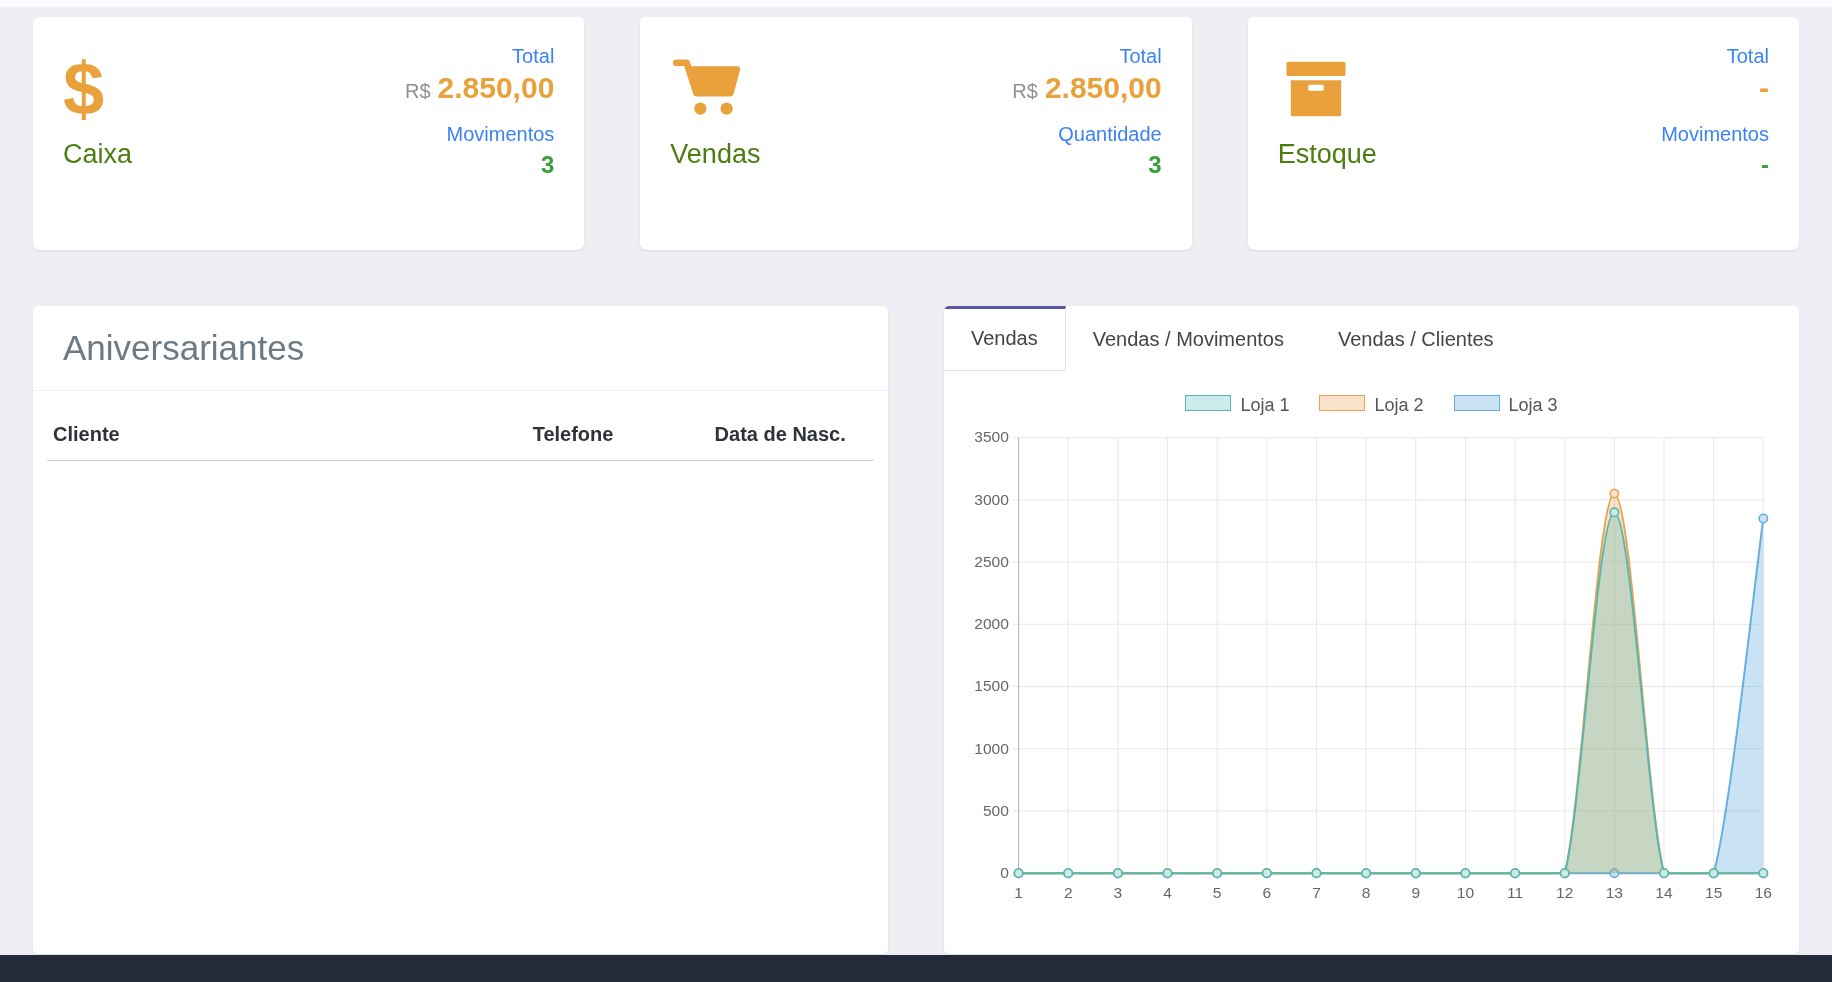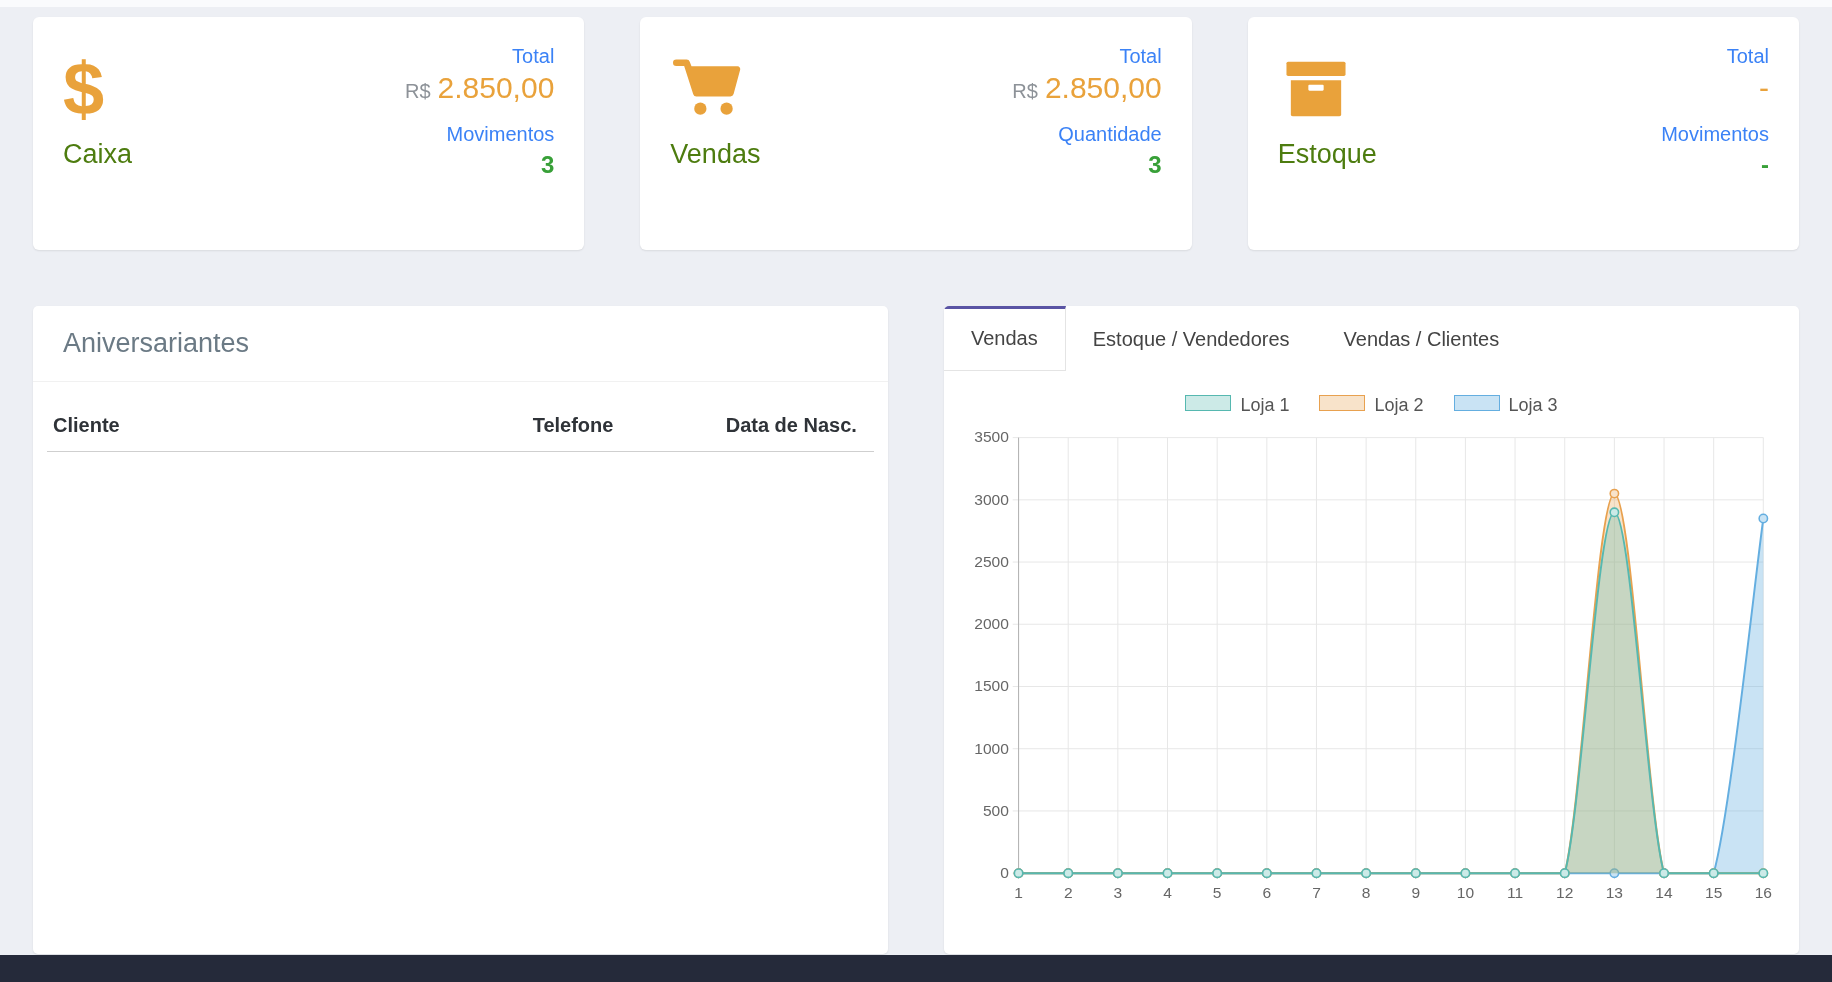--- a/index.html
+++ b/index.html
@@ -26,33 +26,33 @@
   .card-left{display:flex;flex-direction:column}
   .card-icon{height:92px;display:flex;align-items:center;color:var(--orange)}
   .dollar-glyph{font-size:74px;font-weight:700;line-height:1}
   .card-icon svg{width:76px;height:70px;fill:var(--orange)}
   .card-label{font-size:27px;color:#4d7c0f;margin-top:4px}
   .card-right{text-align:right;display:flex;flex-direction:column}
   .stat-label{font-size:20px;color:#3b82f6;line-height:1.3}
   .stat-label.second{margin-top:16px}
   .amount-row{margin-top:2px;white-space:nowrap}
   .amount-prefix{font-size:20px;color:#8d9298;margin-right:7px}
-  .amount-value{font-size:30px;font-weight:400;color:var(--orange)}
+  .amount-value{font-size:30px;font-weight:700;color:var(--orange)}
   .stat2-value{font-size:24px;font-weight:700;color:var(--green);margin-top:4px}
 
   
   .panels-row{display:grid;grid-template-columns:1fr 1fr;gap:56px;margin-top:56px}
   .panel{background:#fff;border-radius:5px;box-shadow:0 1px 2px rgba(0,0,0,.09);height:648px;overflow:hidden}
 
-  .panel-heading{padding:22px 30px;border-bottom:1px solid #f1f1f1;font-size:27px;color:#6b7a85}
+  .panel-heading{padding:22px 30px;border-bottom:1px solid #f1f1f1;font-size:35px;color:#6b7a85}
   .table-wrap{padding:26px 14px 0}
   table{width:100%;border-collapse:collapse}
   th{font-size:20px;font-weight:700;color:#2f3338;text-align:left;padding:6px 6px 14px;border-bottom:1px solid #cfcfcf}
   th.col-telefone{width:22%}
-  th.col-nasc{width:20%;text-align:center}
+  th.col-nasc{width:20%;text-align:left}
   th.col-cliente{width:58%}
   .empty-body{height:440px}
 
   
   .tabs{display:flex;align-items:stretch}
   .tab{
     appearance:none;background:transparent;border:0;font:inherit;
     font-size:20px;color:#444;padding:20px 27px;cursor:pointer;line-height:1.2;
   }
   .tab.active{
@@ -152,21 +152,21 @@
                 <td colspan="3"></td>
               </tr>
           </tbody>
         </table>
       </div>
     </div>
 
     <div class="panel">
       <div class="tabs">
         <button class="tab active">Vendas</button>
-        <button class="tab">Estoque / Vendedores</button>
+        <button class="tab">Vendas / Movimentos</button>
         <button class="tab">Vendas / Clientes</button>
       </div>
       <div class="chart-area">
         <div class="legend" id="chart-legend">
             <span class="legend-item">
               <span class="legend-swatch" style="background: rgba(86, 184, 176, 0.3); border-color: rgb(86, 184, 176);"></span>
               <span>Loja 1</span>
             </span>
             <span class="legend-item">
               <span class="legend-swatch" style="background: rgba(232, 161, 79, 0.3); border-color: rgb(232, 161, 79);"></span>

